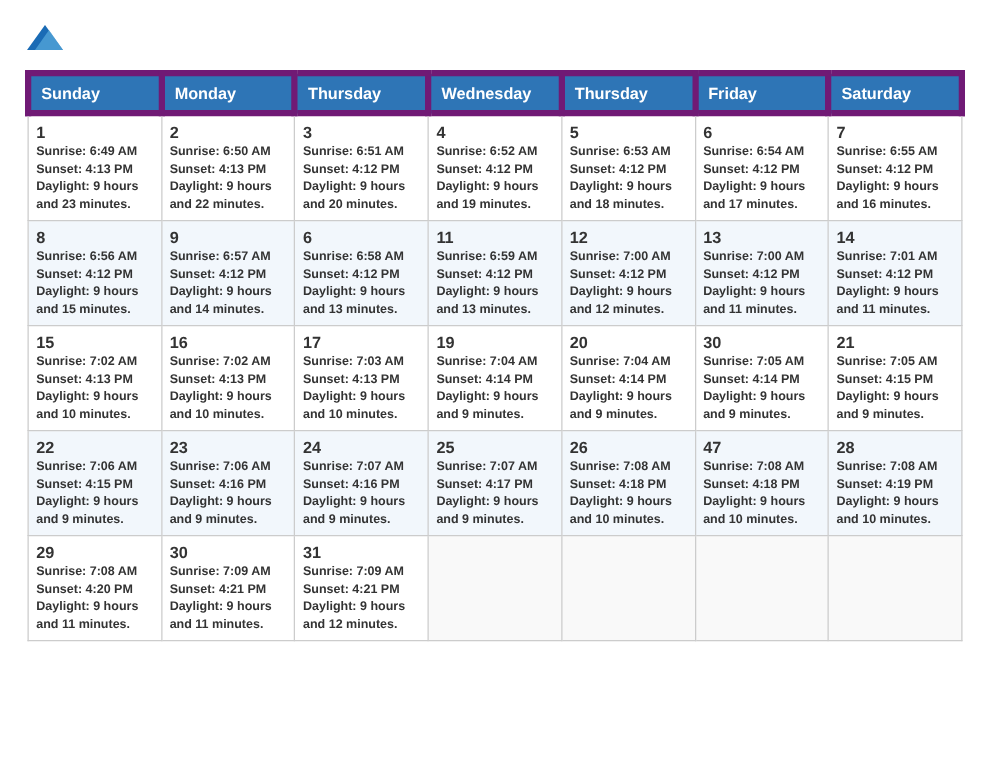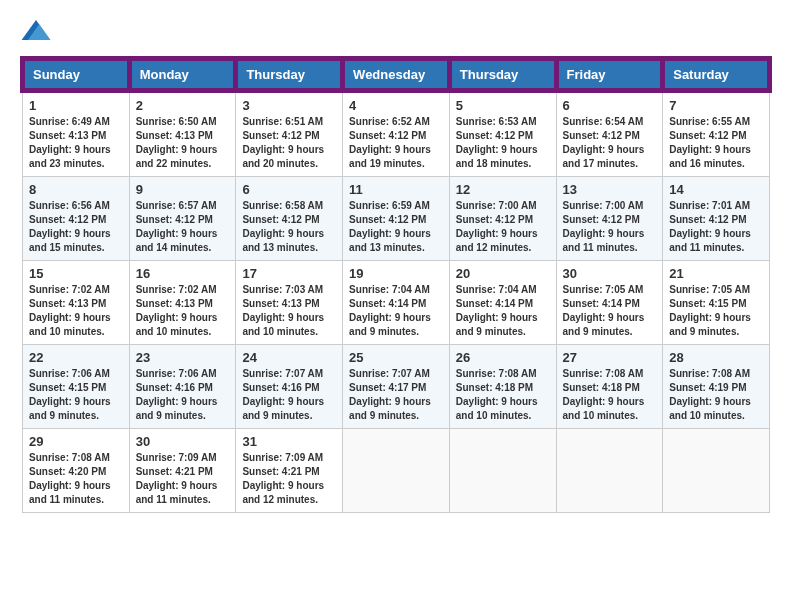--- a/index.html
+++ b/index.html
@@ -236,21 +236,21 @@
           </td>
           <td>
             <span class="day-number">25</span>
             <div class="day-info">Sunrise: 7:07 AM<br>Sunset: 4:17 PM<br>Daylight: 9 hours and 9 minutes.</div>
           </td>
           <td>
             <span class="day-number">26</span>
             <div class="day-info">Sunrise: 7:08 AM<br>Sunset: 4:18 PM<br>Daylight: 9 hours and 10 minutes.</div>
           </td>
           <td>
-            <span class="day-number">27</span>
+            <span class="day-number">47</span>
             <div class="day-info">Sunrise: 7:08 AM<br>Sunset: 4:18 PM<br>Daylight: 9 hours and 10 minutes.</div>
           </td>
           <td>
             <span class="day-number">28</span>
             <div class="day-info">Sunrise: 7:08 AM<br>Sunset: 4:19 PM<br>Daylight: 9 hours and 10 minutes.</div>
           </td>
         </tr>
         <tr>
           <td>
             <span class="day-number">29</span>

